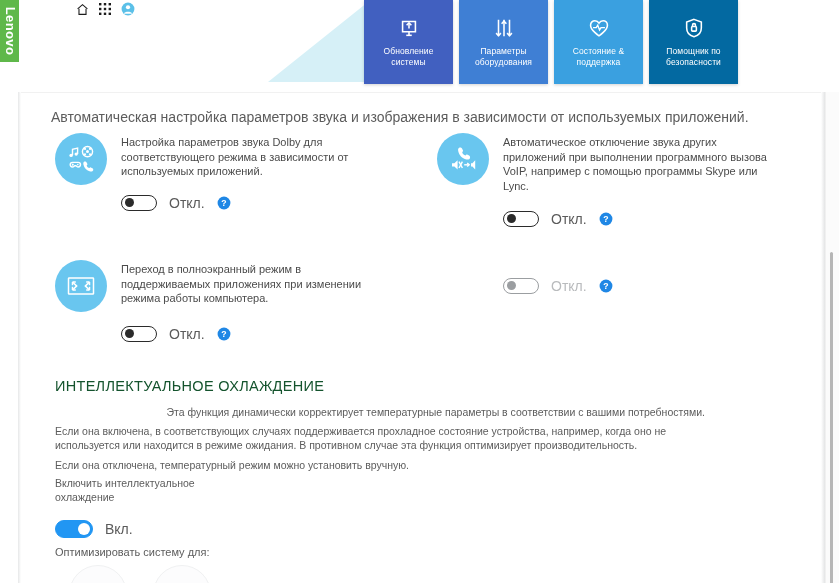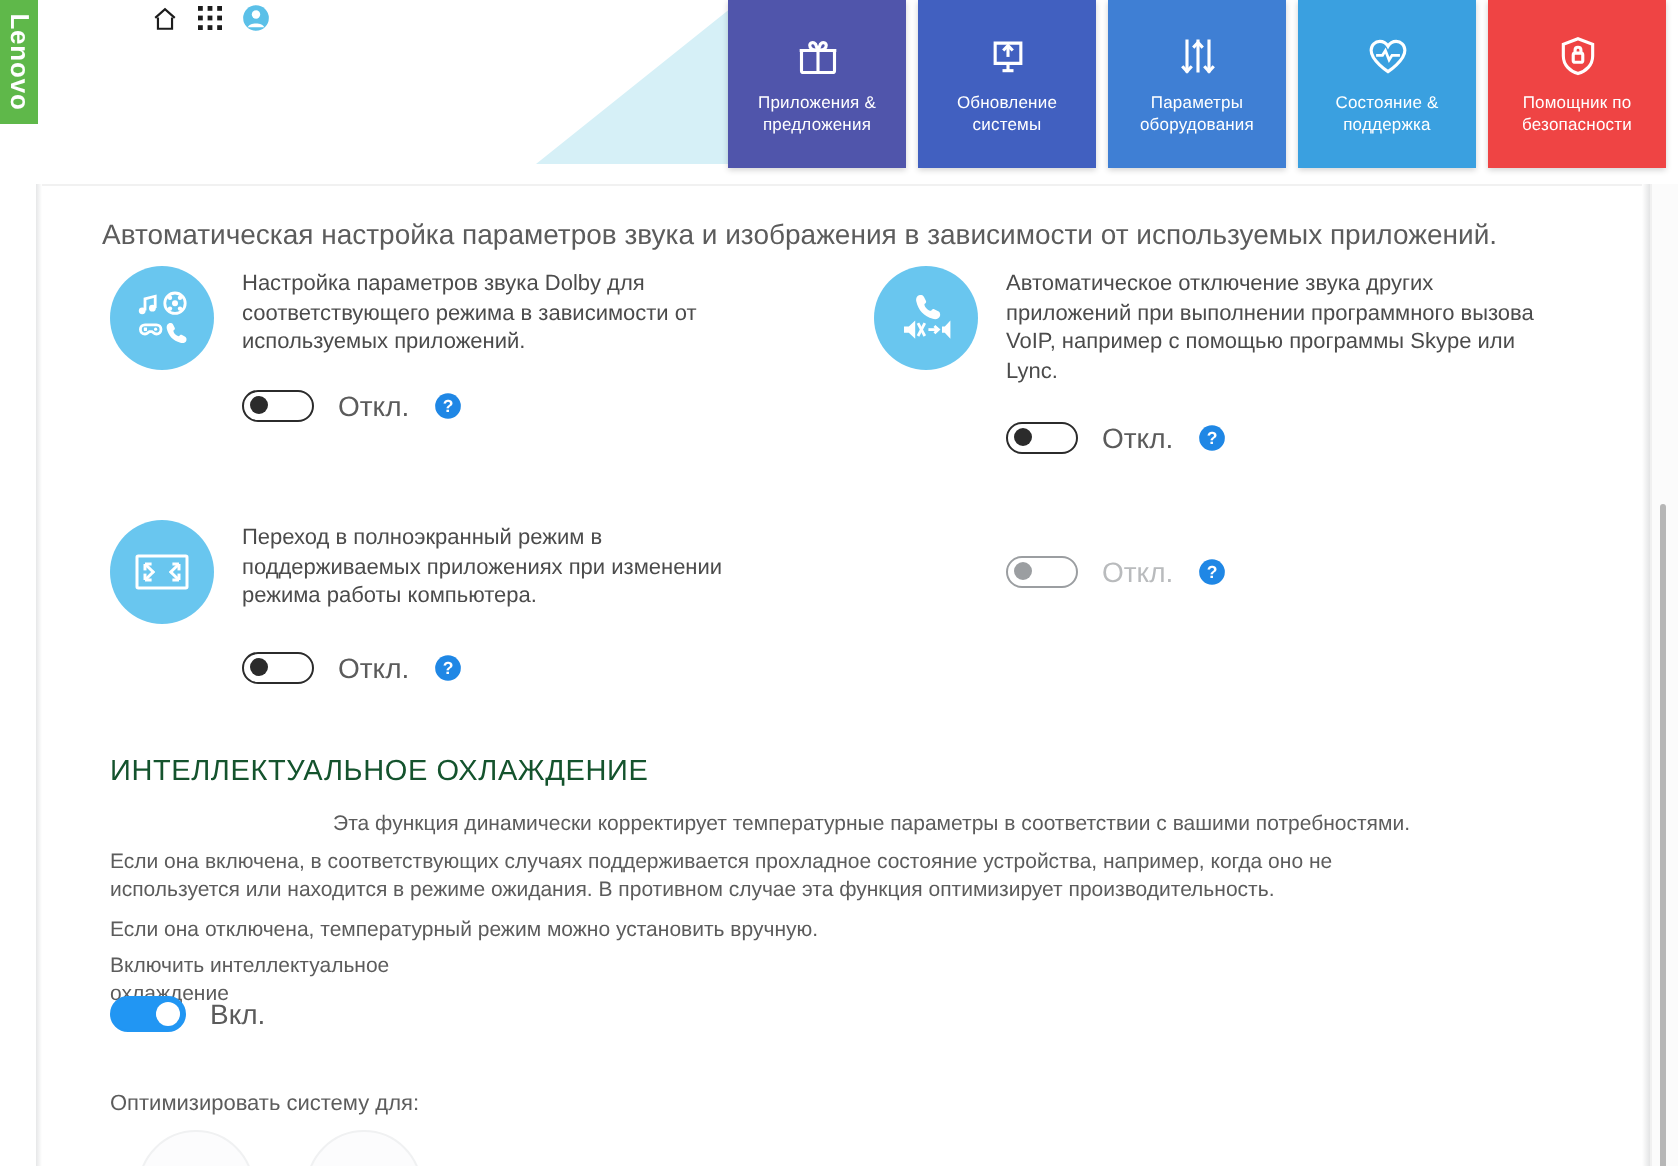--- a/index.html
+++ b/index.html
@@ -138,21 +138,21 @@
   .cool-p {
     position: absolute; left: 36px;
     font-size: 10.5px; line-height: 14px; color: #5c5c5c;
     width: 650px;
   }
   .cool-label {
     position: absolute; left: 36px; top: 383px;
     font-size: 10.5px; line-height: 14px; color: #5c5c5c; width: 170px;
   }
   .cool-toggle-row {
-    position: absolute; left: 36px; top: 405px;
+    position: absolute; left: 36px; top: 427px;
     display: flex; align-items: center; gap: 12px;
   }
   .optimize-label {
     position: absolute; left: 36px; top: 453px;
     font-size: 11px; color: #5c5c5c;
   }
   .opt-circles {
     position: absolute; left: 50px; top: 472px;
     display: flex; gap: 26px;
   }
@@ -218,33 +218,20 @@
         <circle cx="12" cy="9" r="3.6" fill="#ffffff"></circle>
         <path d="M5 20 C6 15.5 18 15.5 19 20 Z" fill="#ffffff"></path>
       </svg>
     </span>
   </div>
 
   <div class="deco-triangle"></div>
 
   <div class="nav-tiles">
 
-    <div class="tile" style="background:#5055ab">
-      <span class="tile-ico">
-        <svg width="22" height="22" viewBox="0 0 24 24" fill="none" stroke="#fff" stroke-width="1.7">
-          <rect x="3" y="9" width="18" height="12" rx="1"></rect>
-          <path d="M2 9 H22"></path>
-            <path d="M12 9 V21"></path>
-          <path d="M12 9 C10 9 7.5 8.4 7.5 6.2 C7.5 4.6 9.6 4.2 10.6 5.4 L12 9"></path>
-          <path d="M12 9 C14 9 16.5 8.4 16.5 6.2 C16.5 4.6 14.4 4.2 13.4 5.4 L12 9"></path>
-        </svg>
-      </span>
-      <span class="tile-label" style="white-space:pre-line">Приложения &amp;
-предложения</span>
-    </div>
 
     <div class="tile" style="background:#4160c0">
       <span class="tile-ico">
         <svg width="22" height="22" viewBox="0 0 24 24" fill="none" stroke="#fff" stroke-width="1.7">
           <path d="M5 5 H19 V16 H5 Z"></path>
           <path d="M9 20 H15"></path>
             <path d="M12 16 V20"></path>
           <path d="M12 12.5 V6.5"></path>
             <path d="M9.4 9 L12 6.3 L14.6 9"></path>
         </svg>
@@ -272,21 +259,21 @@
       <span class="tile-ico">
         <svg width="22" height="22" viewBox="0 0 24 24" fill="none" stroke="#fff" stroke-width="1.7">
           <path d="M12 20.5 C12 20.5 2.8 14.6 2.8 8.9 C2.8 5.9 5.1 4 7.5 4 C9.4 4 11.1 5.1 12 6.7 C12.9 5.1 14.6 4 16.5 4 C18.9 4 21.2 5.9 21.2 8.9 C21.2 14.6 12 20.5 12 20.5 Z"></path>
           <path d="M5.5 11.6 H9 L10.6 9 L12.6 14.2 L14.2 11.6 H18.5" stroke-width="1.5"></path>
         </svg>
       </span>
       <span class="tile-label" style="white-space:pre-line">Состояние &amp;
 поддержка</span>
     </div>
 
-    <div class="tile" style="background:#ef4444">
+    <div class="tile" style="background:#0369a1">
       <span class="tile-ico">
         <svg width="22" height="22" viewBox="0 0 24 24" fill="none" stroke="#fff" stroke-width="1.7">
           <path d="M12 2.6 L20 5.6 V12 C20 17 16.3 20.4 12 21.6 C7.7 20.4 4 17 4 12 V5.6 Z"></path>
           <rect x="9.4" y="10.4" width="5.2" height="5" rx="1"></rect>
           <path d="M10.4 10.4 V8.8 C10.4 7.8 11.1 7.2 12 7.2 C12.9 7.2 13.6 7.8 13.6 8.8 V10.4"></path>
         </svg>
       </span>
       <span class="tile-label" style="white-space:pre-line">Помощник по
 безопасности</span>
     </div>

